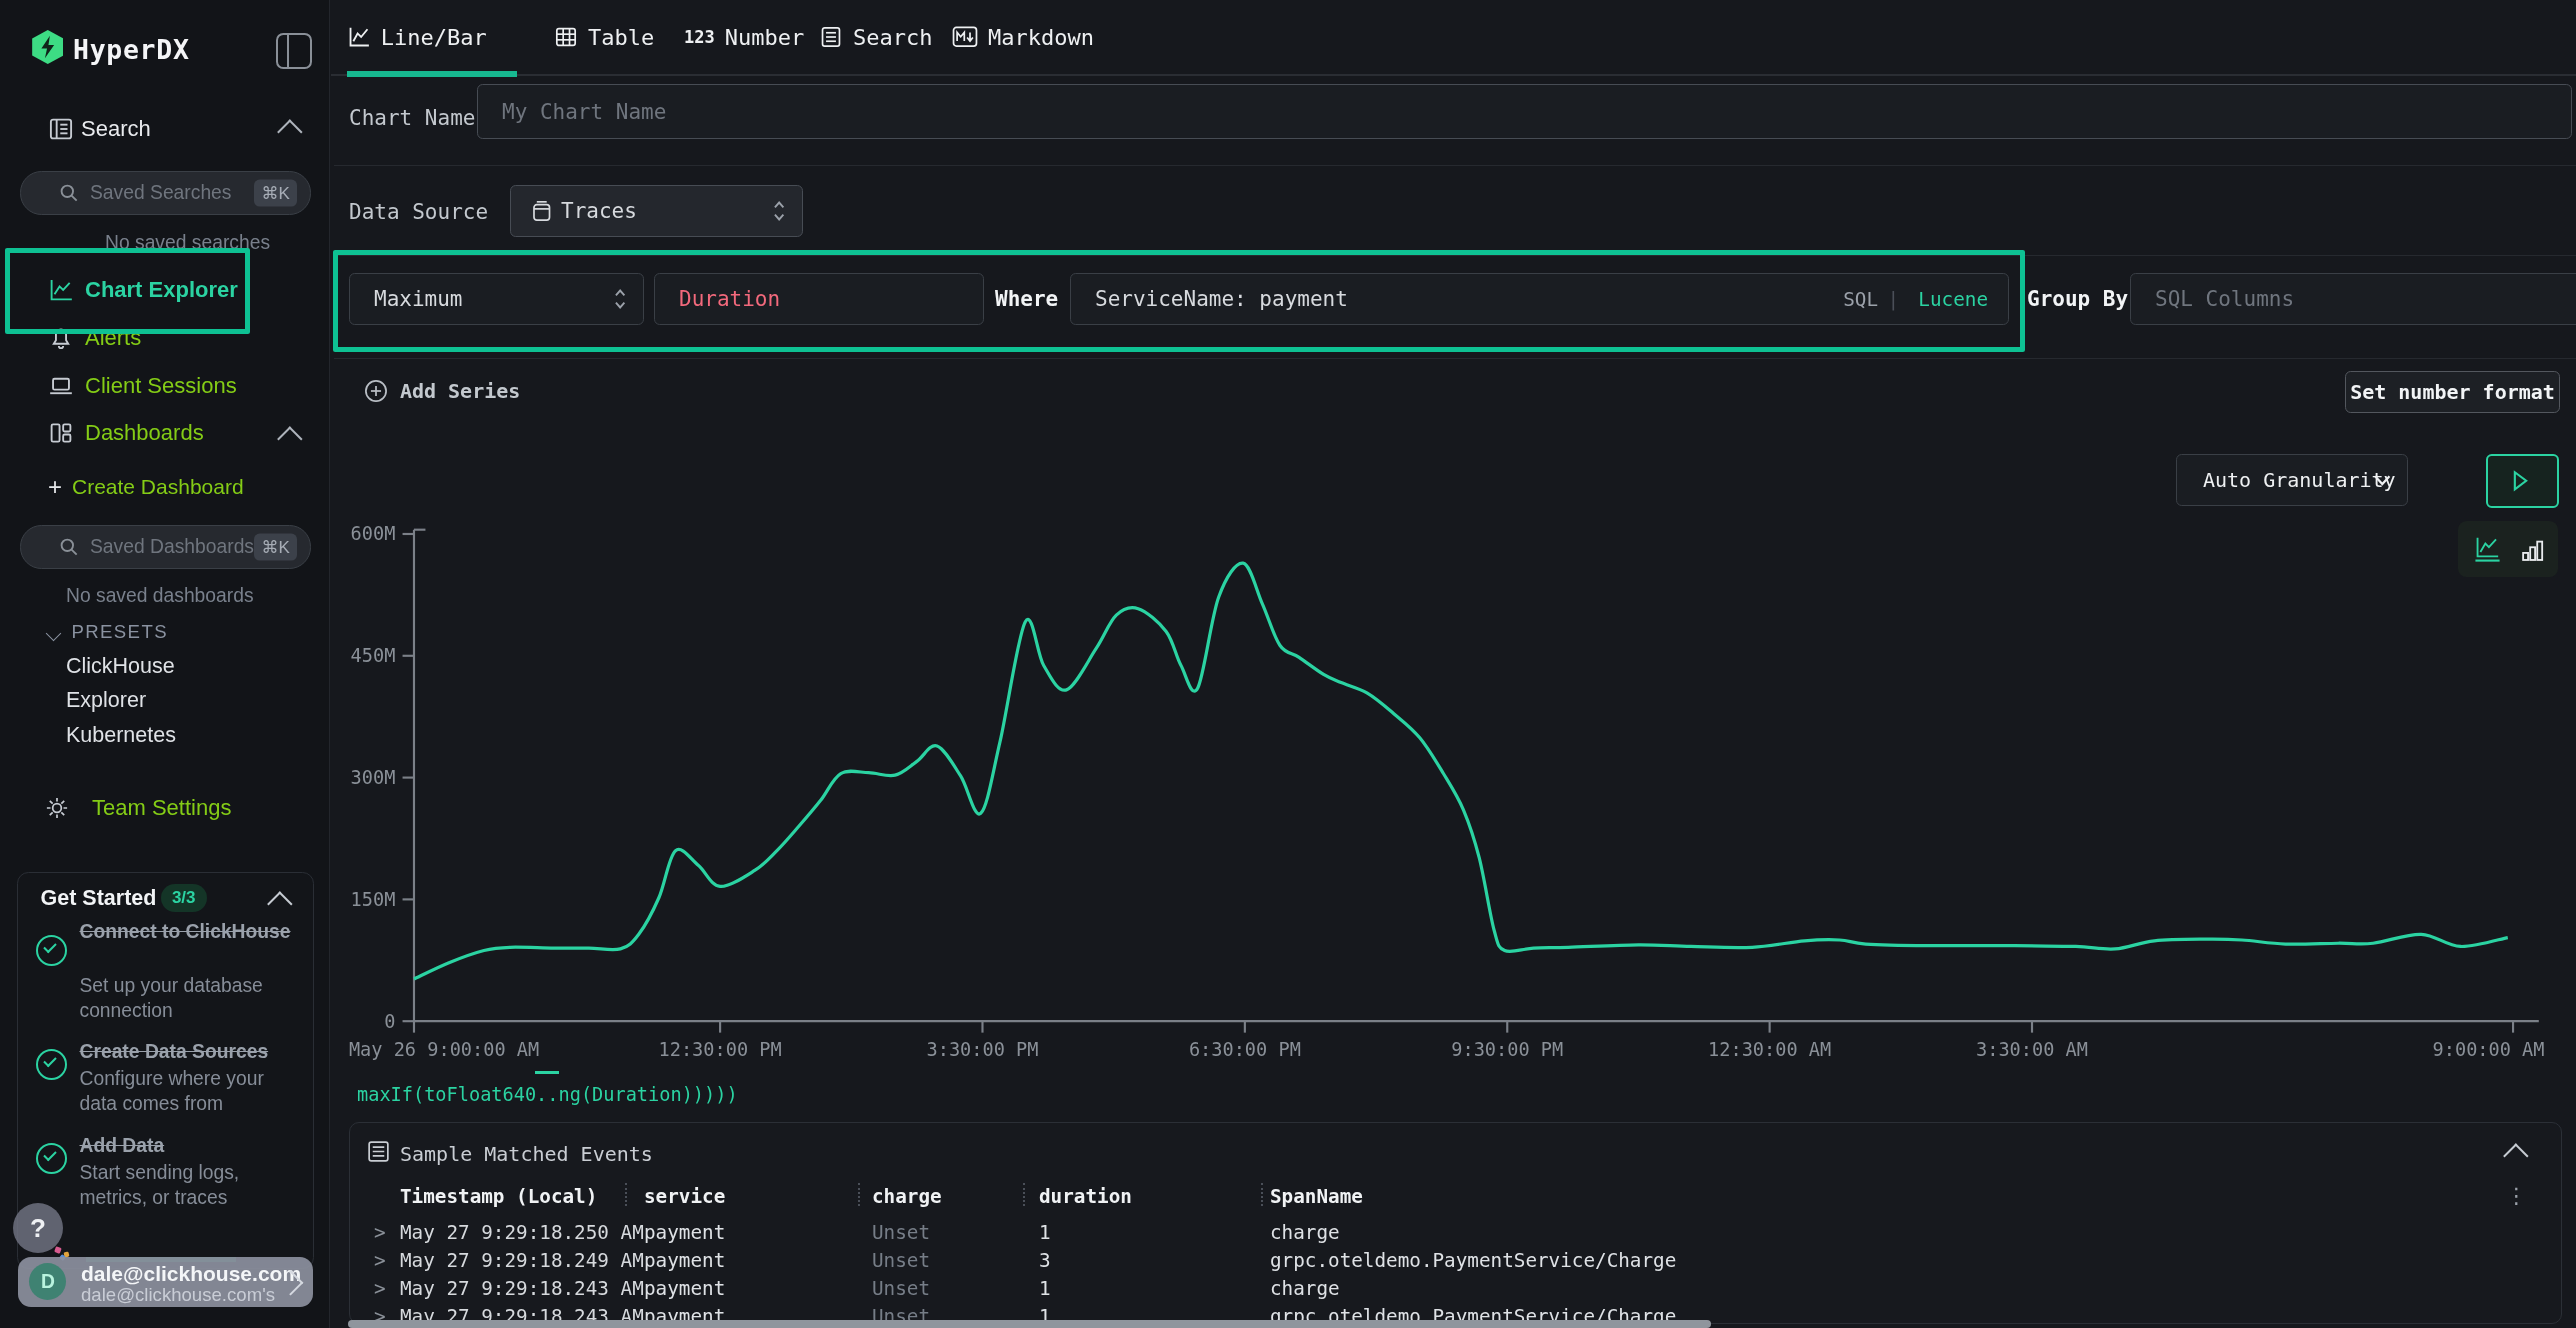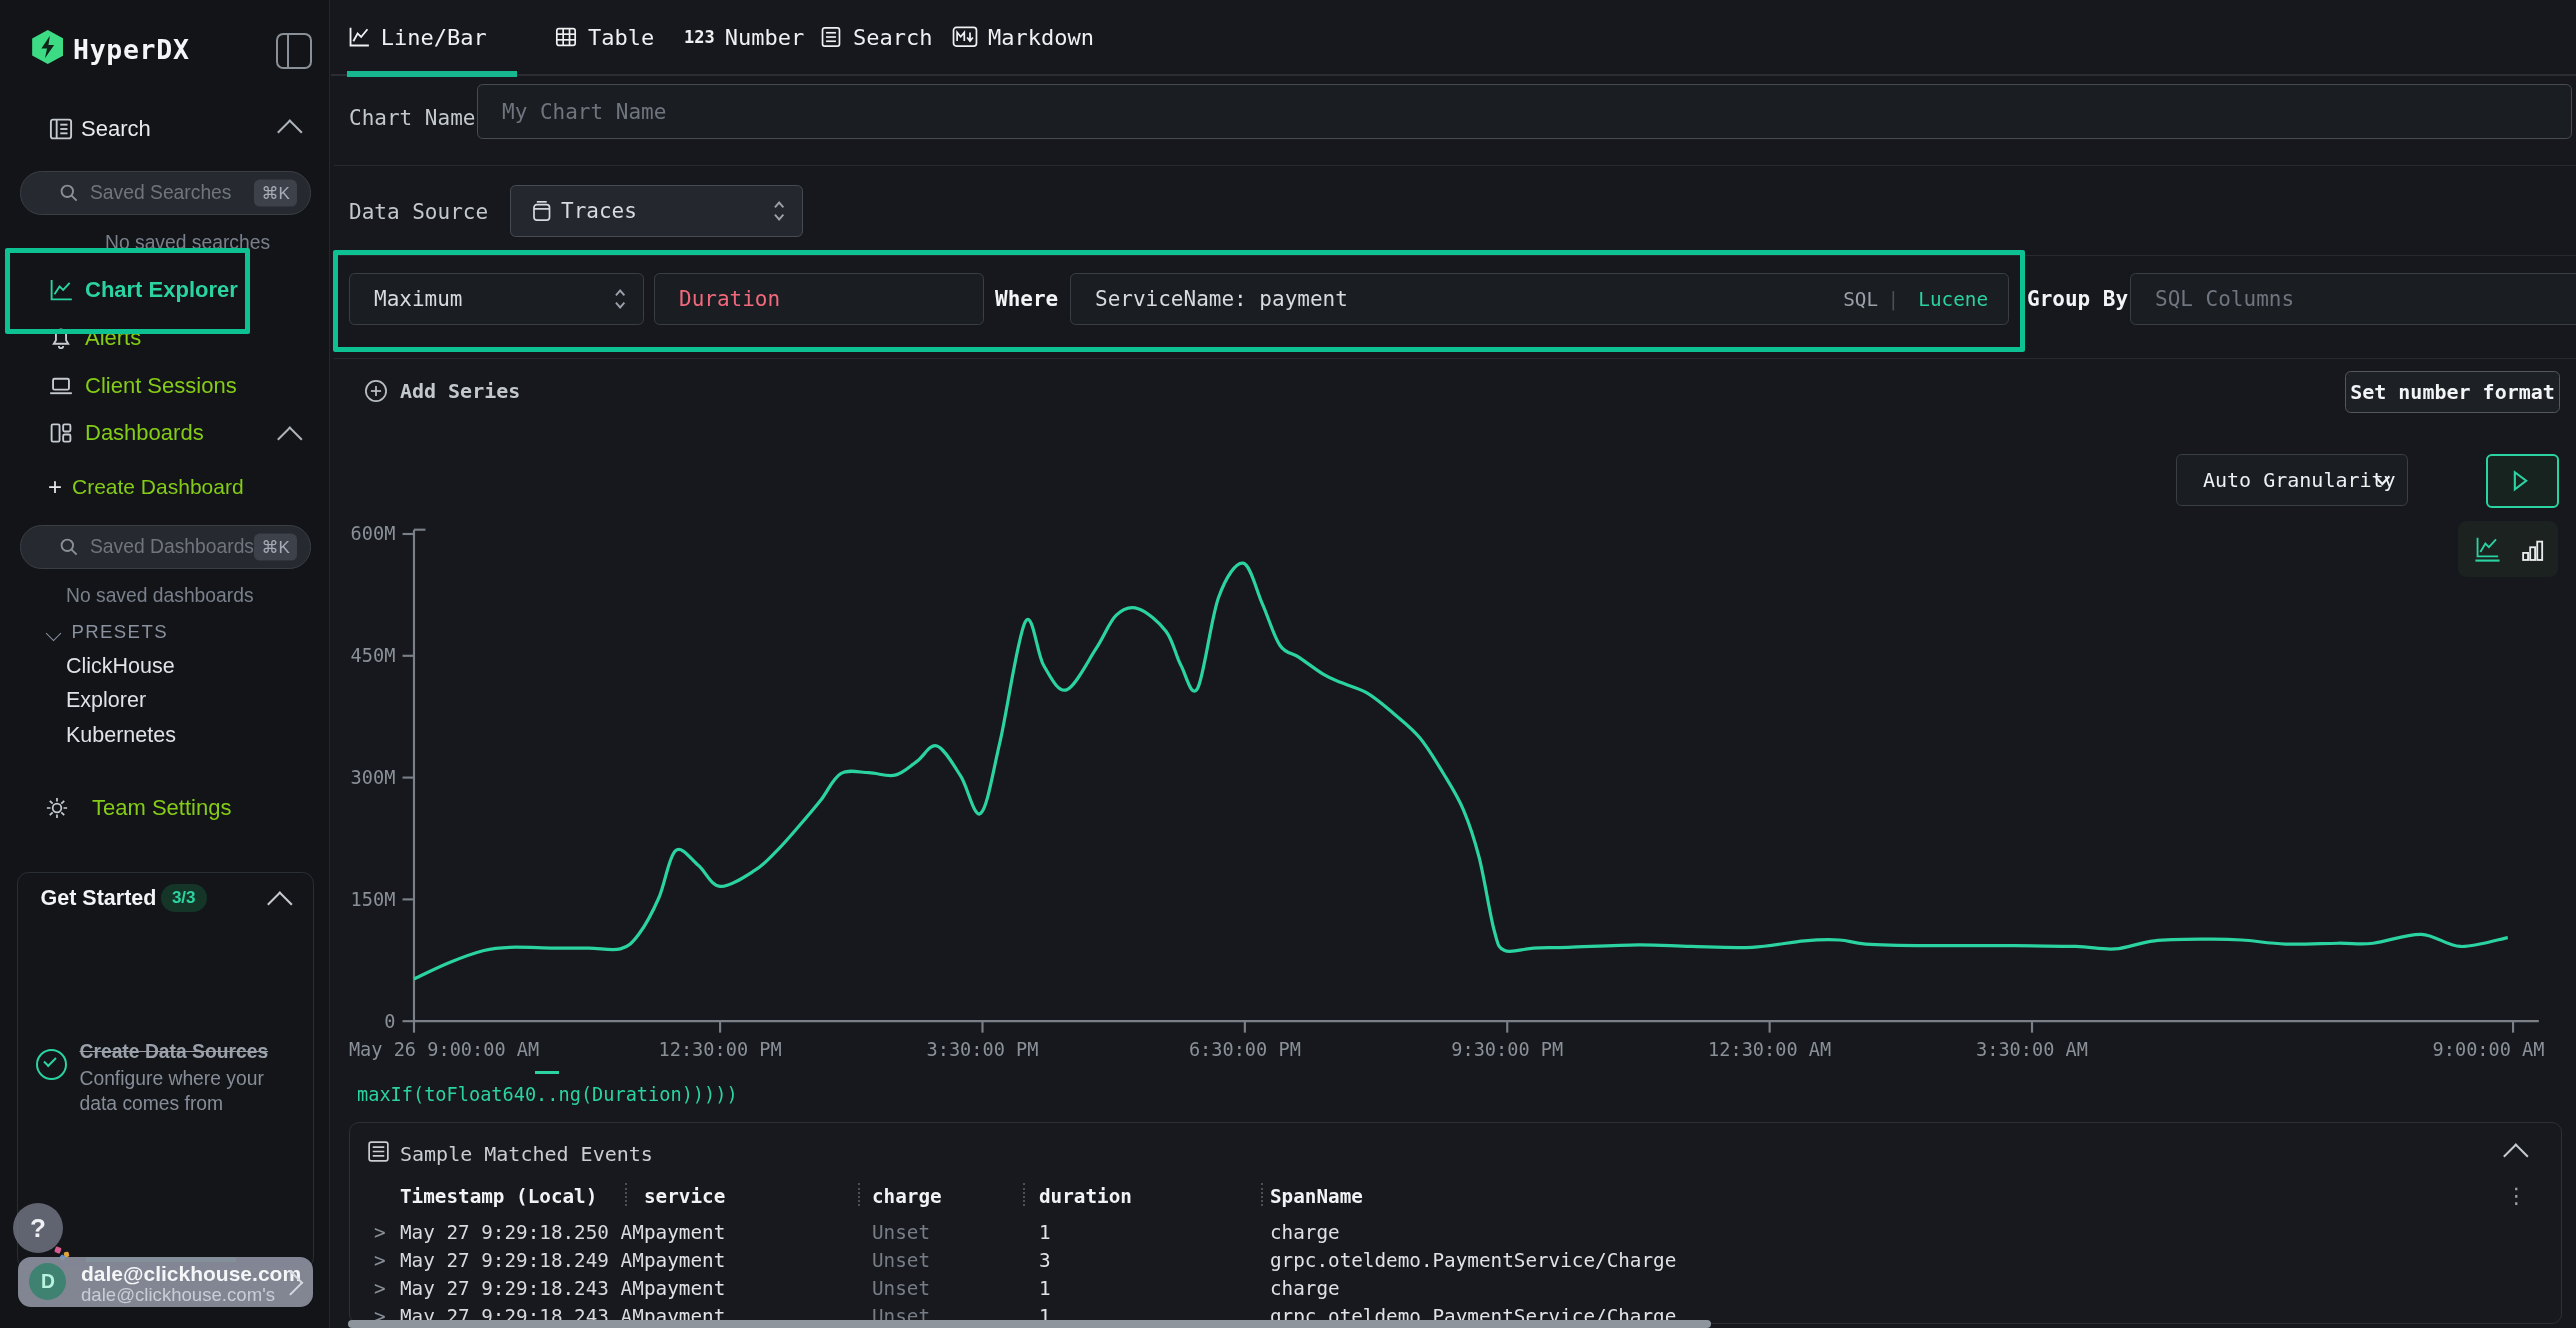--- a/index.html
+++ b/index.html
@@ -171,24 +171,34 @@
         <circle cx="18" cy="18" r="6"></circle>
         <path d="M18 4 L18 9 M18 27 L18 32 M4 18 L9 18 M27 18 L32 18 M8 8 L12 12 M24 24 L28 28 M28 8 L24 12 M12 24 L8 28"></path>
       </svg>
       <span class="lbl" style="left:92px;">Team Settings</span>
     </div>
 
     <div class="gs-panel">
       <div class="gs-title">Get Started</div>
       <div class="gs-badge">3/3</div>
       <span class="chev up" style="right:24px;top:21.5px;border-color:#c6cbd2;"></span>
+      <div class="gs-item" style="top:46px;height:120px;">
+        <span class="gs-check" style="top:15.7px;"></span>
+        <div class="gs-t">Connect to ClickHouse</div>
+        <div class="gs-s" style="top:54px;">Set up your database connection</div>
+      </div>
       <div class="gs-item" style="top:166px;height:92px;text-decoration:underline;">
         <span class="gs-check" style="top:10px;"></span>
         <div class="gs-t">Create Data Sources</div>
         <div class="gs-s" style="top:27px;">Configure where your data comes from</div>
+      </div>
+      <div class="gs-item" style="top:260px;height:92px;">
+        <span class="gs-check" style="top:10px;"></span>
+        <div class="gs-t">Add Data</div>
+        <div class="gs-s" style="top:27px;">Start sending logs, metrics, or traces</div>
       </div>
     </div>
 
     <div class="hidden-item">
       <span style="position:absolute;left:1.4px;top:1.4px;width:5.7px;height:5.7px;background:#d75b8f;border-radius:1.4px;transform:rotate(20deg);"></span>
       <span style="position:absolute;left:10px;top:5.7px;width:5px;height:5px;background:#e0a33c;border-radius:1.4px;transform:rotate(-15deg);"></span>
       <span style="position:absolute;left:5.7px;top:9.3px;width:5px;height:5px;background:#5b8fd7;border-radius:1.4px;transform:rotate(40deg);"></span>
       <span style="position:absolute;left:31.5px;top:2.9px;width:150px;height:8.6px;border-bottom:7.2px solid #1f7a5c;"></span>
     </div>
 

